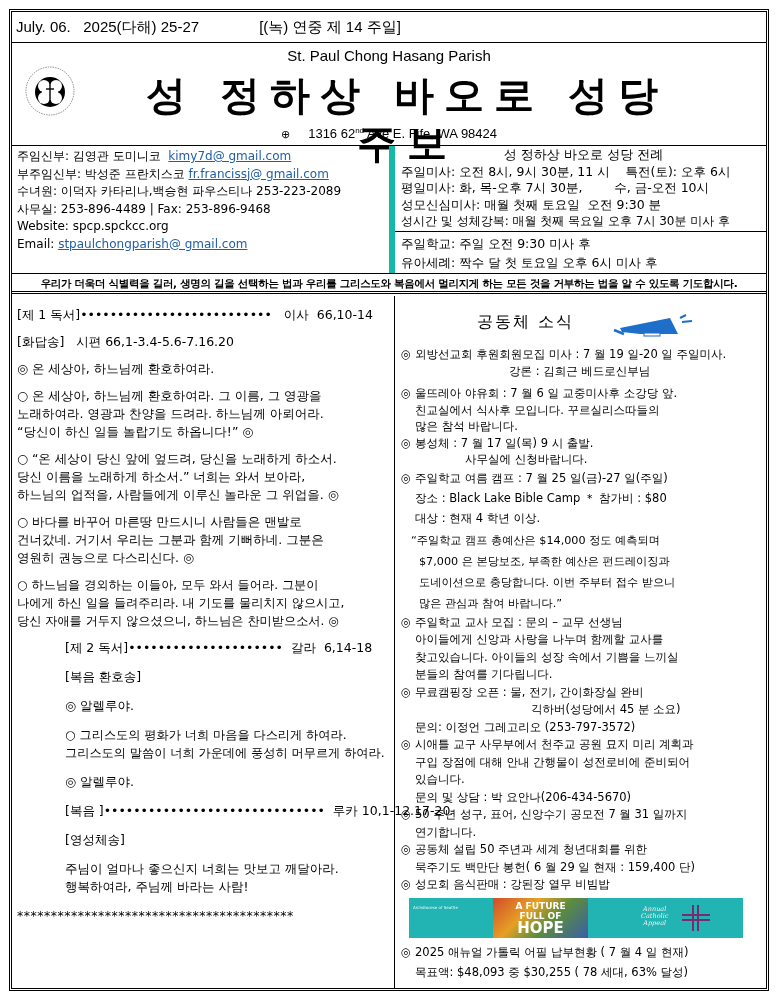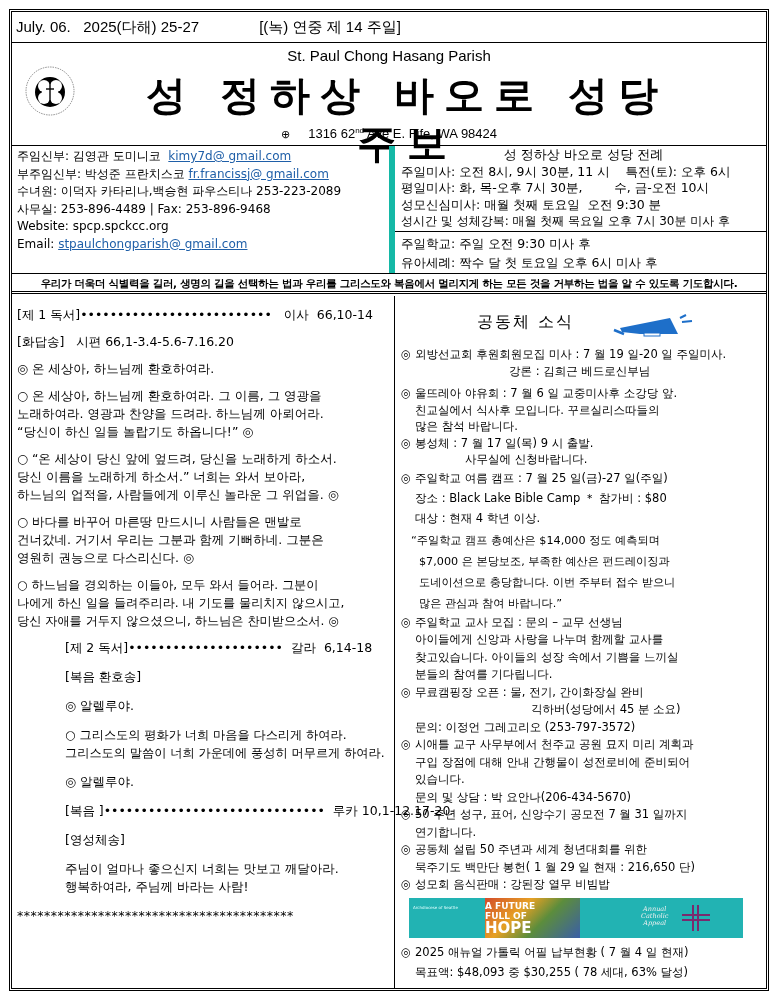--- a/index.html
+++ b/index.html
@@ -47,24 +47,24 @@
   .megaphone { position: absolute; left: 207px; top: 2px; width: 95px; height: 30px; }
   .news-item { margin-bottom: 0; }
   .news-item .line { white-space: nowrap; }
   .indent { padding-left: 14px; }
   .indent-far { padding-left: 108px; }
   .indent-camp { padding-left: 130px; }
   .spacer-s { height: 6px; }
   .quote-block { padding-left: 10px; line-height: 21px; margin-top: 2px; }
   .quote-block .q-line { padding-left: 8px; }
   .banner { margin: 4px 0 4px 8px; width: 334px; height: 40px; background: #22b3b3; position: relative; overflow: hidden; }
-  .banner .hope { position: absolute; left: 76px; top: 0; width: 95px; height: 40px;
+  .banner .hope { position: absolute; left: 84px; top: 0; width: 95px; height: 40px;
     background: linear-gradient(135deg, #d24b2b 0%, #e6a024 35%, #5c8d3c 60%, #3a5ea8 100%);
     color: #fff; font-weight: bold; font-family: "DejaVu Sans", sans-serif; font-size: 9px; line-height: 10px;
-    padding-top: 3px; }
+    text-align: center; padding-top: 3px; }
   .banner .hope .big { font-size: 15px; line-height: 15px; }
   .banner .aca { position: absolute; left: 232px; top: 8px; font-family: "DejaVu Serif", serif; font-style: italic;
     color: #f0f0f0; font-size: 6.5px; line-height: 7px; text-align: center; }
   .banner .cross { position: absolute; left: 272px; top: 6px; width: 30px; height: 28px; }
   .banner .tiny { position: absolute; left: 4px; top: 2px; font-size: 4px; color: #e0ffff; }
   .bul { display: inline-block; width: 14px; }
 </style>
 </head>
 <body>
 
@@ -190,21 +190,21 @@
         <div class="line indent">구입 장점에 대해 안내 간행물이 성전로비에 준비되어</div>
         <div class="line indent">있습니다.</div>
         <div class="line indent">문의 및 상담 : 박 요안나(206-434-5670)</div>
       </div>
       <div class="news-item" style="line-height:17.5px">
         <div class="line"><span class="bul">◎</span><span>50 주년 성구, 표어, 신앙수기 공모전 7 월 31 일까지</span></div>
         <div class="line indent">연기합니다.</div>
       </div>
       <div class="news-item" style="line-height:17.5px">
         <div class="line"><span class="bul">◎</span><span>공동체 설립 50 주년과 세계 청년대회를 위한</span></div>
-        <div class="line indent">묵주기도 백만단 봉헌( 1 월 29 일 현재 : 216,650 단)</div>
+        <div class="line indent">묵주기도 백만단 봉헌( 6 월 29 일 현재 : 159,400 단)</div>
       </div>
       <div class="news-item" style="line-height:17.5px">
         <div class="line"><span class="bul">◎</span><span>성모회 음식판매 : 강된장 열무 비빔밥</span></div>
       </div>
       <div class="banner">
         <div class="tiny">Archdiocese of Seattle</div>
         <div class="hope">
           <div>A FUTURE</div>
           <div>FULL OF</div>
           <div class="big">HOPE</div>

